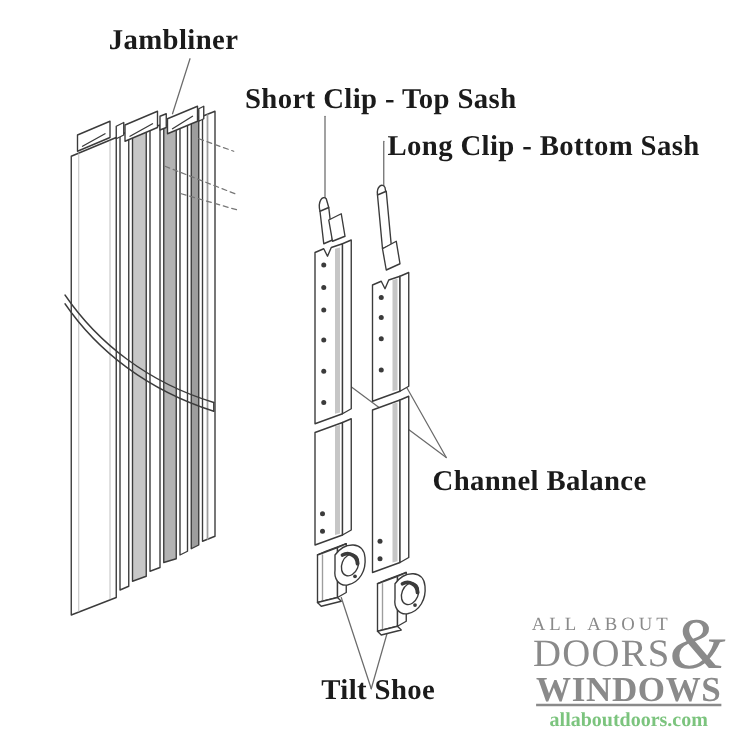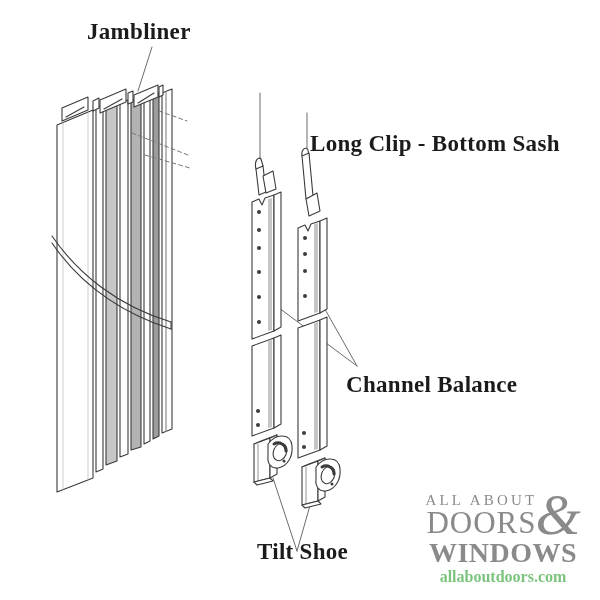--- a/index.html
+++ b/index.html
@@ -24,21 +24,21 @@
     position:absolute;
     left:412px;top:492px;width:182px;
     color:#8a8a8a;
     user-select:none;
   }
   .logo-main{display:flex;align-items:center;justify-content:center;}
   .logo-left{display:flex;flex-direction:column;align-items:center;}
   .logo-allabout{font-size:15px;letter-spacing:3.2px;line-height:1.15;}
   .logo-doors{font-size:31px;font-weight:normal;letter-spacing:1px;line-height:0.92;}
   .logo-amp{font-size:58px;line-height:0.78;font-style:italic;margin-left:-2px;}
-  .logo-windows{font-size:28px;font-weight:bold;letter-spacing:0.5px;line-height:1.0;text-align:center;margin-top:1px;}
+  .logo-windows{font-size:28px;font-weight:bold;letter-spacing:0.5px;line-height:1.0;text-align:center;margin-top:1px;text-decoration:underline;}
   .logo-site{font-size:16px;font-weight:bold;color:#7cc47e;text-align:center;line-height:1.1;margin-top:1px;}
 </style>
 </head>
 <body>
 
 <div class="stage">
 
   <svg width="600" height="600" viewBox="0 0 600 600" fill="none" stroke="#3b3b3b" stroke-width="1.1" stroke-linejoin="round" stroke-linecap="round">
 
     <g>
@@ -166,22 +166,23 @@
       <path d="M268,444 C276,433 291,433 292,446 C293,456 288,466 278,468 C271,469 267,463 268,456 Z" fill="#ffffff"></path>
       <ellipse cx="280" cy="452" rx="6.5" ry="9" transform="rotate(22 280 452)"></ellipse>
       <path d="M274,444 A8 8 0 0 1 286,451" stroke-width="3" stroke="#3b3b3b"></path>
       <circle cx="284" cy="461" r="1.5" fill="#3b3b3b" stroke="none"></circle>
       <polygon points="254,482 270,478 273,481 257,485" fill="#ffffff"></polygon>
     </g>
   </svg>
 
   <div class="label" style="left:87px;top:19px;">Jambliner</div>
 
+  <div class="label" style="left:196px;top:66px;">Short Clip - Top Sash</div>
 
-  <div class="label" style="left:310px;top:104px;margin-top:27px;">Long Clip - Bottom Sash</div>
+  <div class="label" style="left:310px;top:104px;">Long Clip - Bottom Sash</div>
 
   <div class="label" style="left:346px;top:372px;">Channel Balance</div>
 
   <div class="label" style="left:257px;top:539px;">Tilt Shoe</div>
 
   <div class="logo">
     <div class="logo-main">
       <div class="logo-left">
         <div class="logo-allabout">ALL ABOUT</div>
         <div class="logo-doors">DOORS</div>

